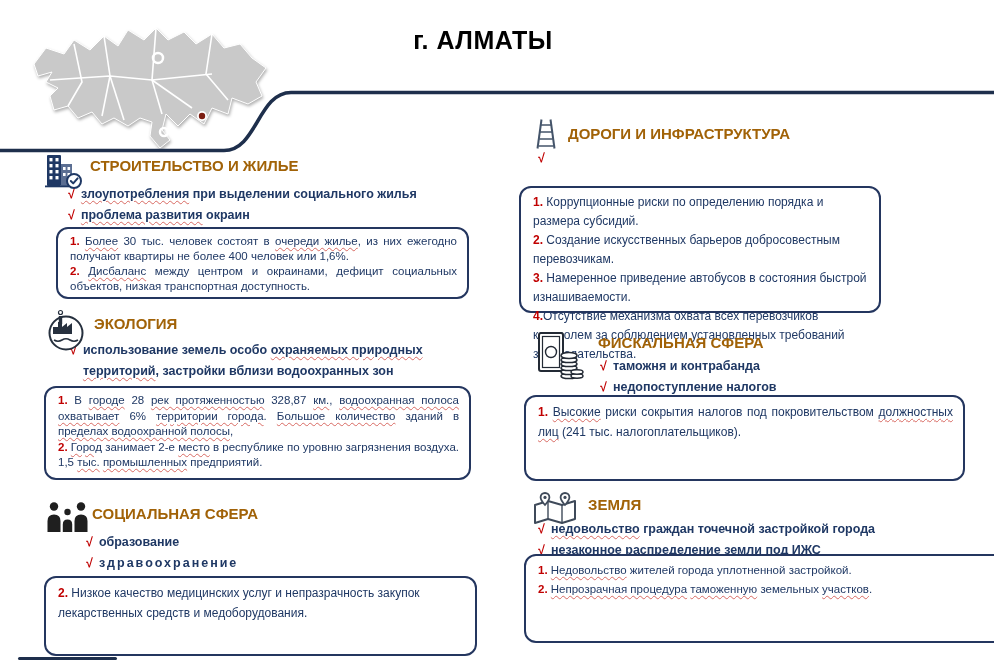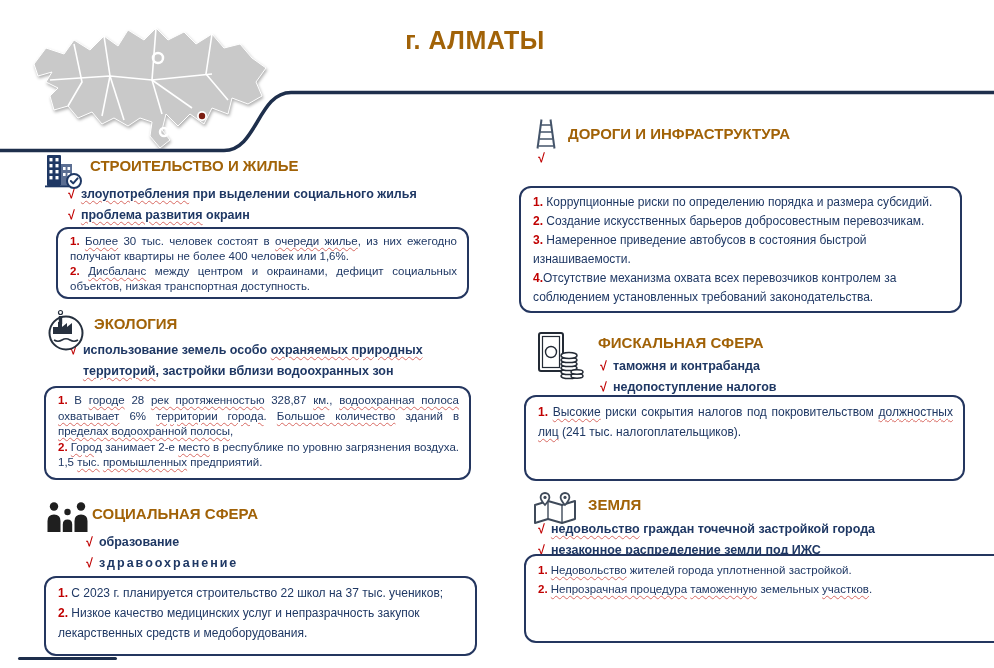--- a/index.html
+++ b/index.html
@@ -2,22 +2,22 @@
 <html><head>
 <meta charset="utf-8">
 <style>
   html,body{margin:0;padding:0;background:#ffffff;}
   .stage{
     position:relative;width:994px;height:668px;overflow:hidden;background:#fff;
     font-family:"Liberation Sans", sans-serif;
   }
   
   .slide-title{
-    position:absolute;left:280px;top:26px;width:390px;height:40px;
-    text-align:center;color:#a16207;font-size:25px;font-weight:bold;letter-spacing:.5px;
+    position:absolute;left:288px;top:26px;width:390px;height:40px;
+    text-align:center;color:#000000;font-size:25px;font-weight:bold;letter-spacing:.5px;
   }
   .swoosh{position:absolute;left:0;top:0;}
   .kzmap{position:absolute;left:6px;top:4px;}
   
   .sec{position:absolute;}
   .sicon{position:absolute;display:block;}
   .sicon svg{display:block;}
   .stitle{margin:0;color:#a16207;font-size:15px;font-weight:bold;line-height:20px;}
   .bullets{list-style:none;margin:0;padding:0;}
   .bullets li{display:flex;gap:6px;color:#1F3864;font-weight:bold;font-size:12.5px;line-height:21px;}
@@ -53,21 +53,21 @@
   #sec4 .bullets{margin:4px 0 0 8px;}
   #sec5{left:534px;top:328px;width:436px;}
   #sec5 .stitle{padding:5px 0 0 64px;}
   #sec5 .bullets{margin:3px 0 0 66px;}
   #sec6{left:530px;top:490px;width:440px;}
   #sec6 .stitle{padding:5px 0 0 58px;}
   #sec6 .bullets{margin:4px 0 0 8px;}
   #box1{left:56px;top:227px;width:413px;height:72px;}
   #box2{left:44px;top:386px;width:427px;height:94px;}
   #box3{left:44px;top:576px;width:433px;height:80px;}
-  #box4{left:519px;top:186px;width:443px;height:127px;}
+  #box4{left:519px;top:186px;width:362px;height:127px;}
   #box5{left:524px;top:395px;width:441px;height:86px;}
   #box6{left:524px;top:554px;width:482px;height:89px;}
   .bottom-line{position:absolute;left:18px;top:657px;width:99px;height:3px;background:#1E2F4C;border-radius:2px;}
 </style>
 </head>
 <body>
 
 <div class="stage">
 
   <svg class="kzmap" width="288" height="146" viewBox="0 0 288 146">
@@ -187,21 +187,20 @@
           <span class="btxt"><span>образование</span></span>
         </li>
       <li>
           <span class="chk">√</span>
           <span class="btxt"><span class="ls">здравоохранение</span></span>
         </li>
     </ul>
   </section>
 
   <div class="box bx3" id="box3">
-    <p class="bi"><span class="num">1.</span><span><span> С 2023 г. планируется строительство 22 школ на 37 тыс. учеников;</span></span></p>
     <p class="bi"><span class="num">2.</span><span><span> Низкое качество медицинских услуг и непразрачность закупок лекарственных средств и медоборудования.</span></span></p>
   </div>
 
   <div class="bottom-line"></div>
 
   <section class="sec" id="sec4">
     <span class="sicon" style="left:4px;top:2px;">
       <svg width="24" height="32" viewBox="0 0 24 32" fill="none" stroke="#44546A">
         <path d="M7.5 1.5 L3.5 30.5" stroke-width="2"></path>
         <path d="M16.5 1.5 L20.5 30.5" stroke-width="2"></path>

